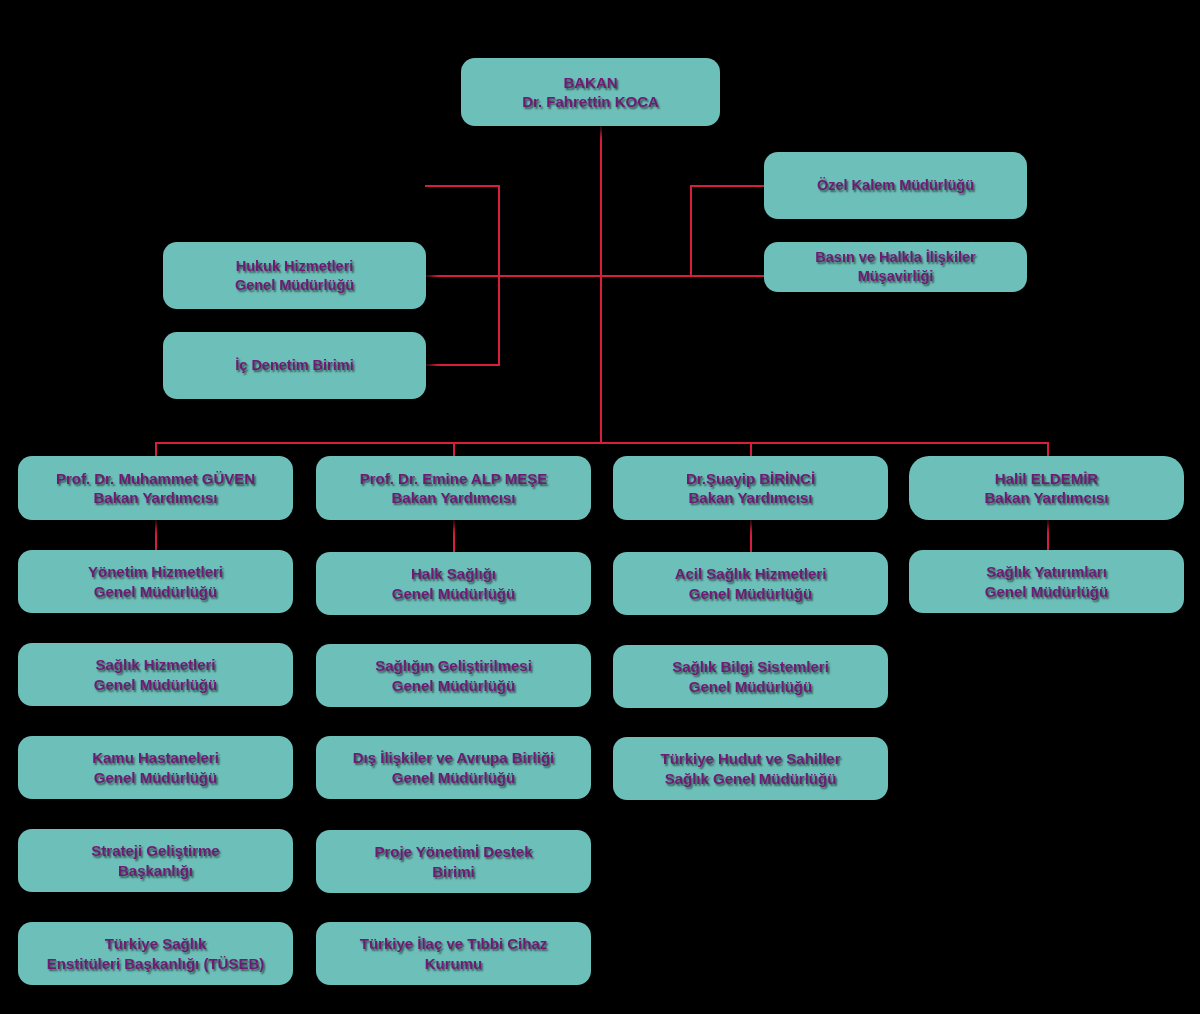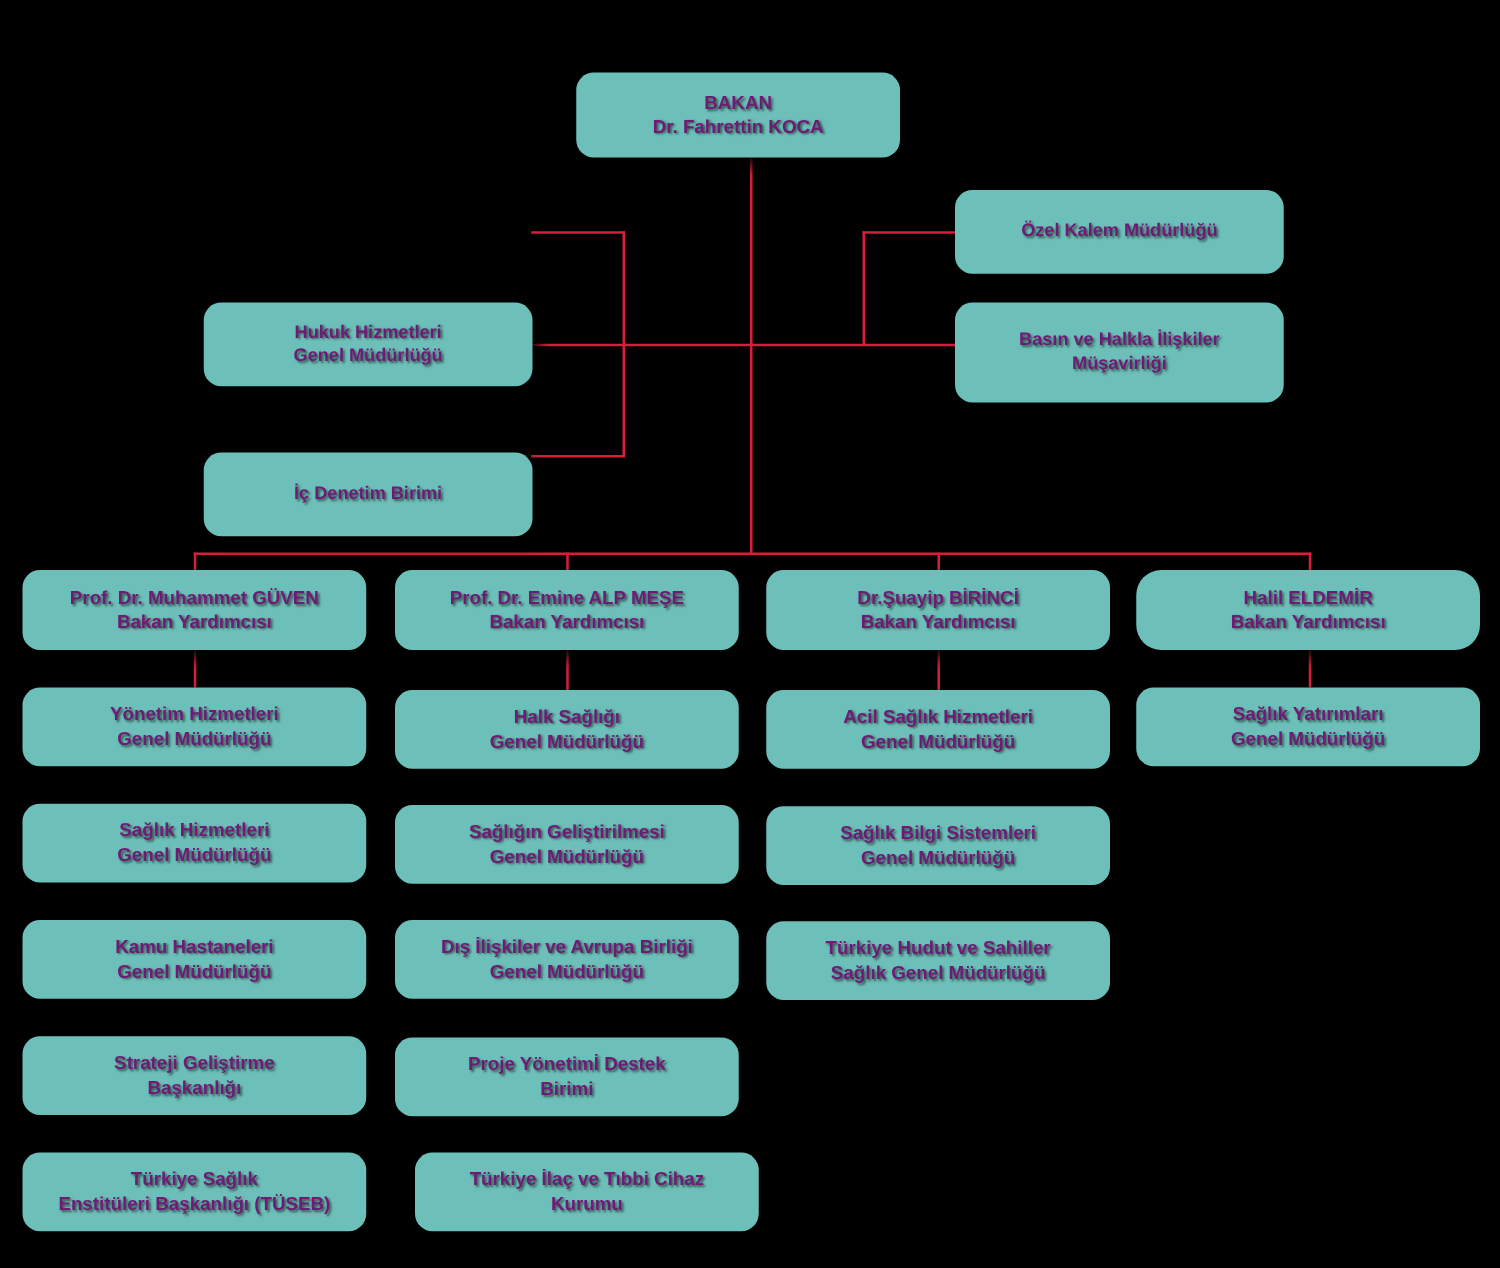--- a/index.html
+++ b/index.html
@@ -82,28 +82,28 @@
 
   <div class="node root" style="left:461px; top:58px; width:259px; height:68px;">
     <span>BAKAN
 Dr. Fahrettin KOCA</span>
   </div>
 
   <div class="node staff" style="left:163px; top:242px; width:263px; height:67px;">
     <span>Hukuk Hizmetleri
 Genel Müdürlüğü</span>
   </div>
-  <div class="node staff" style="left:163px; top:332px; width:263px; height:67px;margin-top:30px;">
+  <div class="node staff" style="left:163px; top:332px; width:263px; height:67px;">
     <span>İç Denetim Birimi</span>
   </div>
 
   <div class="node staff" style="left:764px; top:152px; width:263px; height:67px;">
     <span>Özel Kalem Müdürlüğü</span>
   </div>
-  <div class="node staff" style="left:764px; top:242px; width:263px; height:80px;">
+  <div class="node staff" style="left:764px; top:242px; width:263px; height:50px;">
     <span>Basın ve Halkla İlişkiler
 Müşavirliği</span>
   </div>
 
   <div class="node deputy" style="left:18px; top:456px; width:275px; height:64px;">
     <span>Prof. Dr. Muhammet GÜVEN
 Bakan Yardımcısı</span>
   </div>
   <div class="node unit" style="left:18px; top:550px; width:275px; height:63px;">
     <span>Yönetim Hizmetleri
@@ -139,21 +139,21 @@
 Genel Müdürlüğü</span>
   </div>
   <div class="node unit" style="left:316px; top:736px; width:275px; height:63px;">
     <span>Dış İlişkiler ve Avrupa Birliği
 Genel Müdürlüğü</span>
   </div>
   <div class="node unit" style="left:316px; top:830px; width:275px; height:63px;">
     <span>Proje Yönetimİ Destek
 Birimi</span>
   </div>
-  <div class="node unit" style="left:332px; top:922px; width:275px; height:63px;">
+  <div class="node unit" style="left:316px; top:922px; width:275px; height:63px;">
     <span>Türkiye İlaç ve Tıbbi Cihaz
 Kurumu</span>
   </div>
 
   <div class="node deputy" style="left:613px; top:456px; width:275px; height:64px;">
     <span>Dr.Şuayip BİRİNCİ
 Bakan Yardımcısı</span>
   </div>
   <div class="node unit" style="left:613px; top:552px; width:275px; height:63px;">
     <span>Acil Sağlık Hizmetleri

